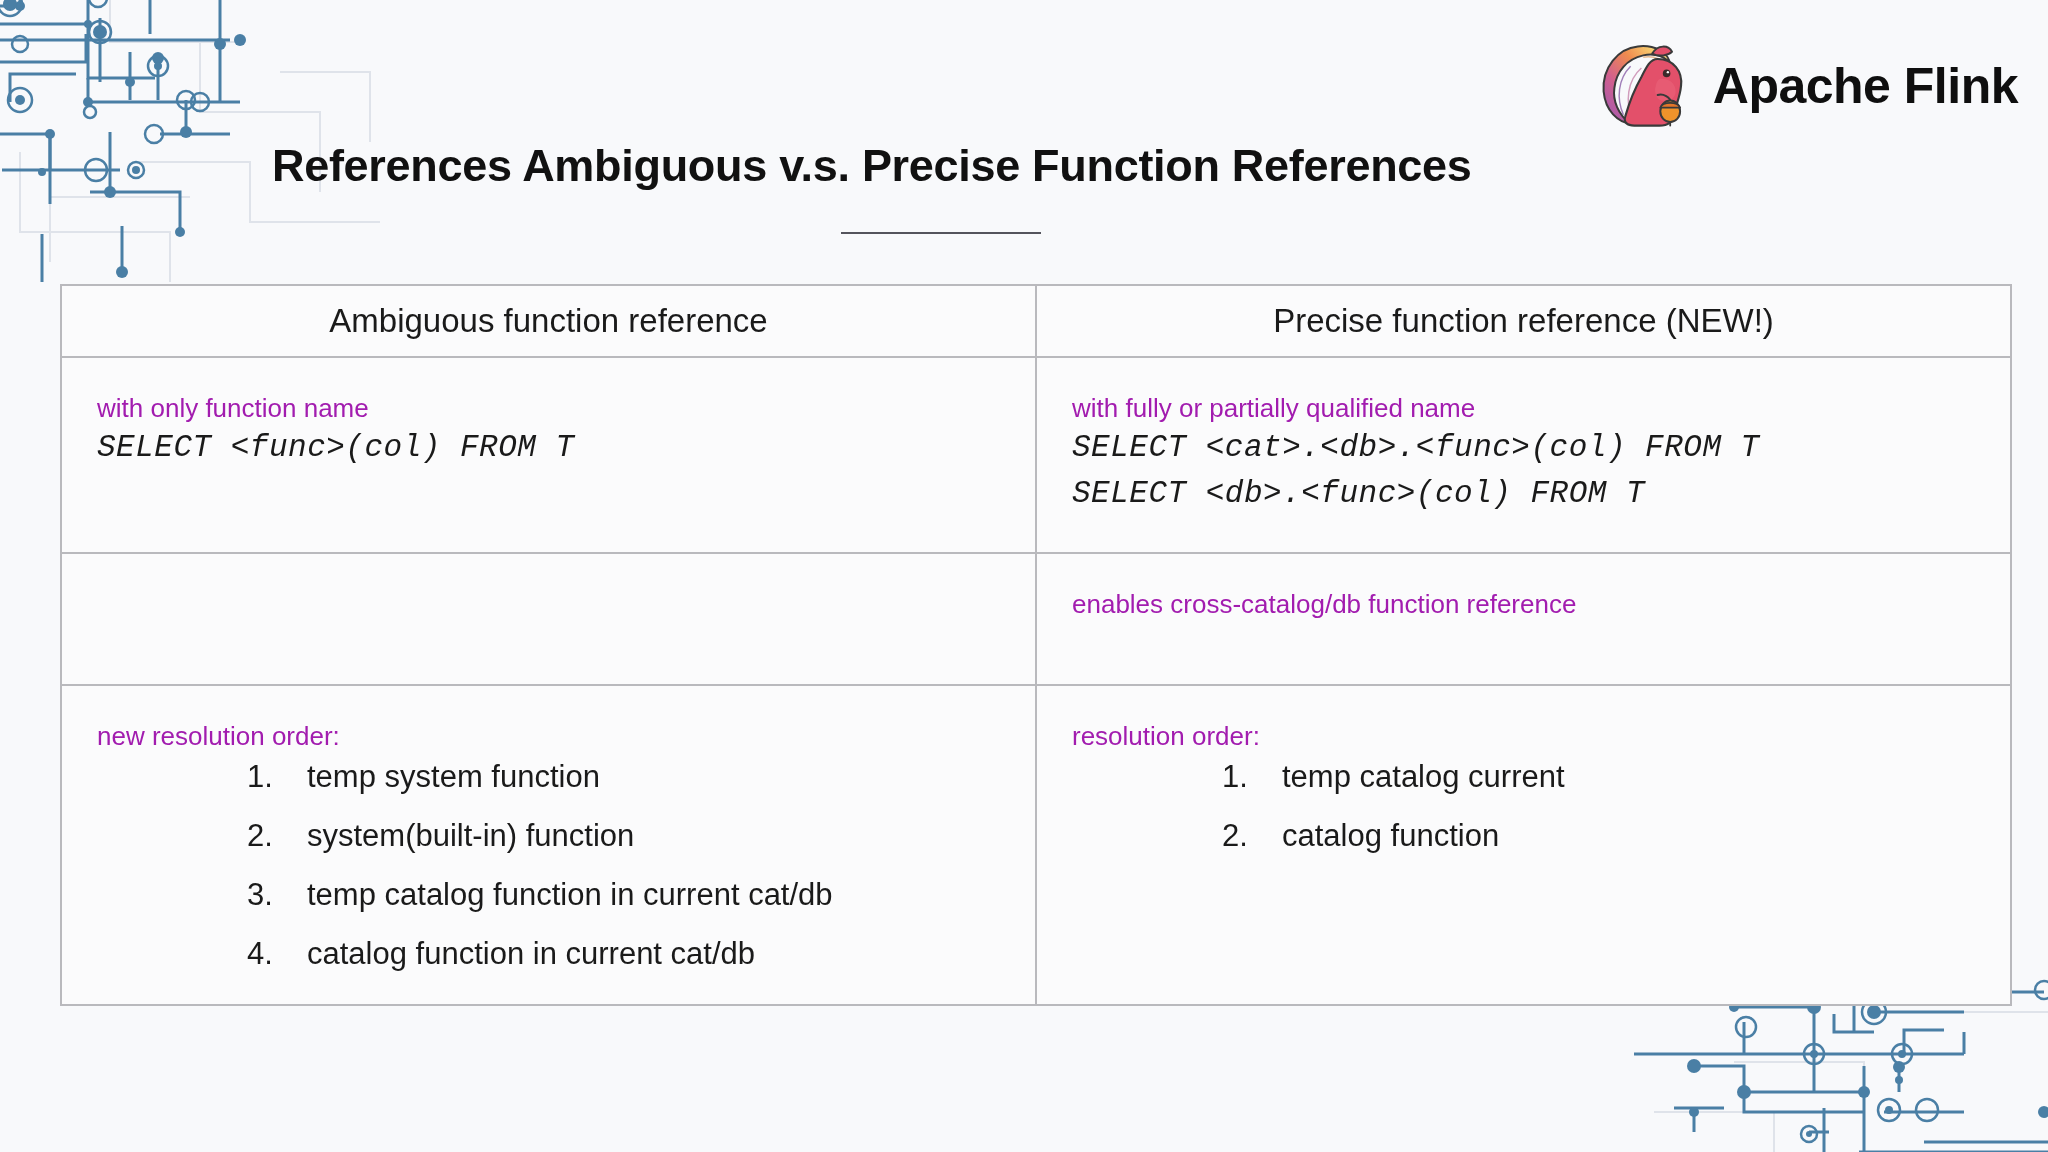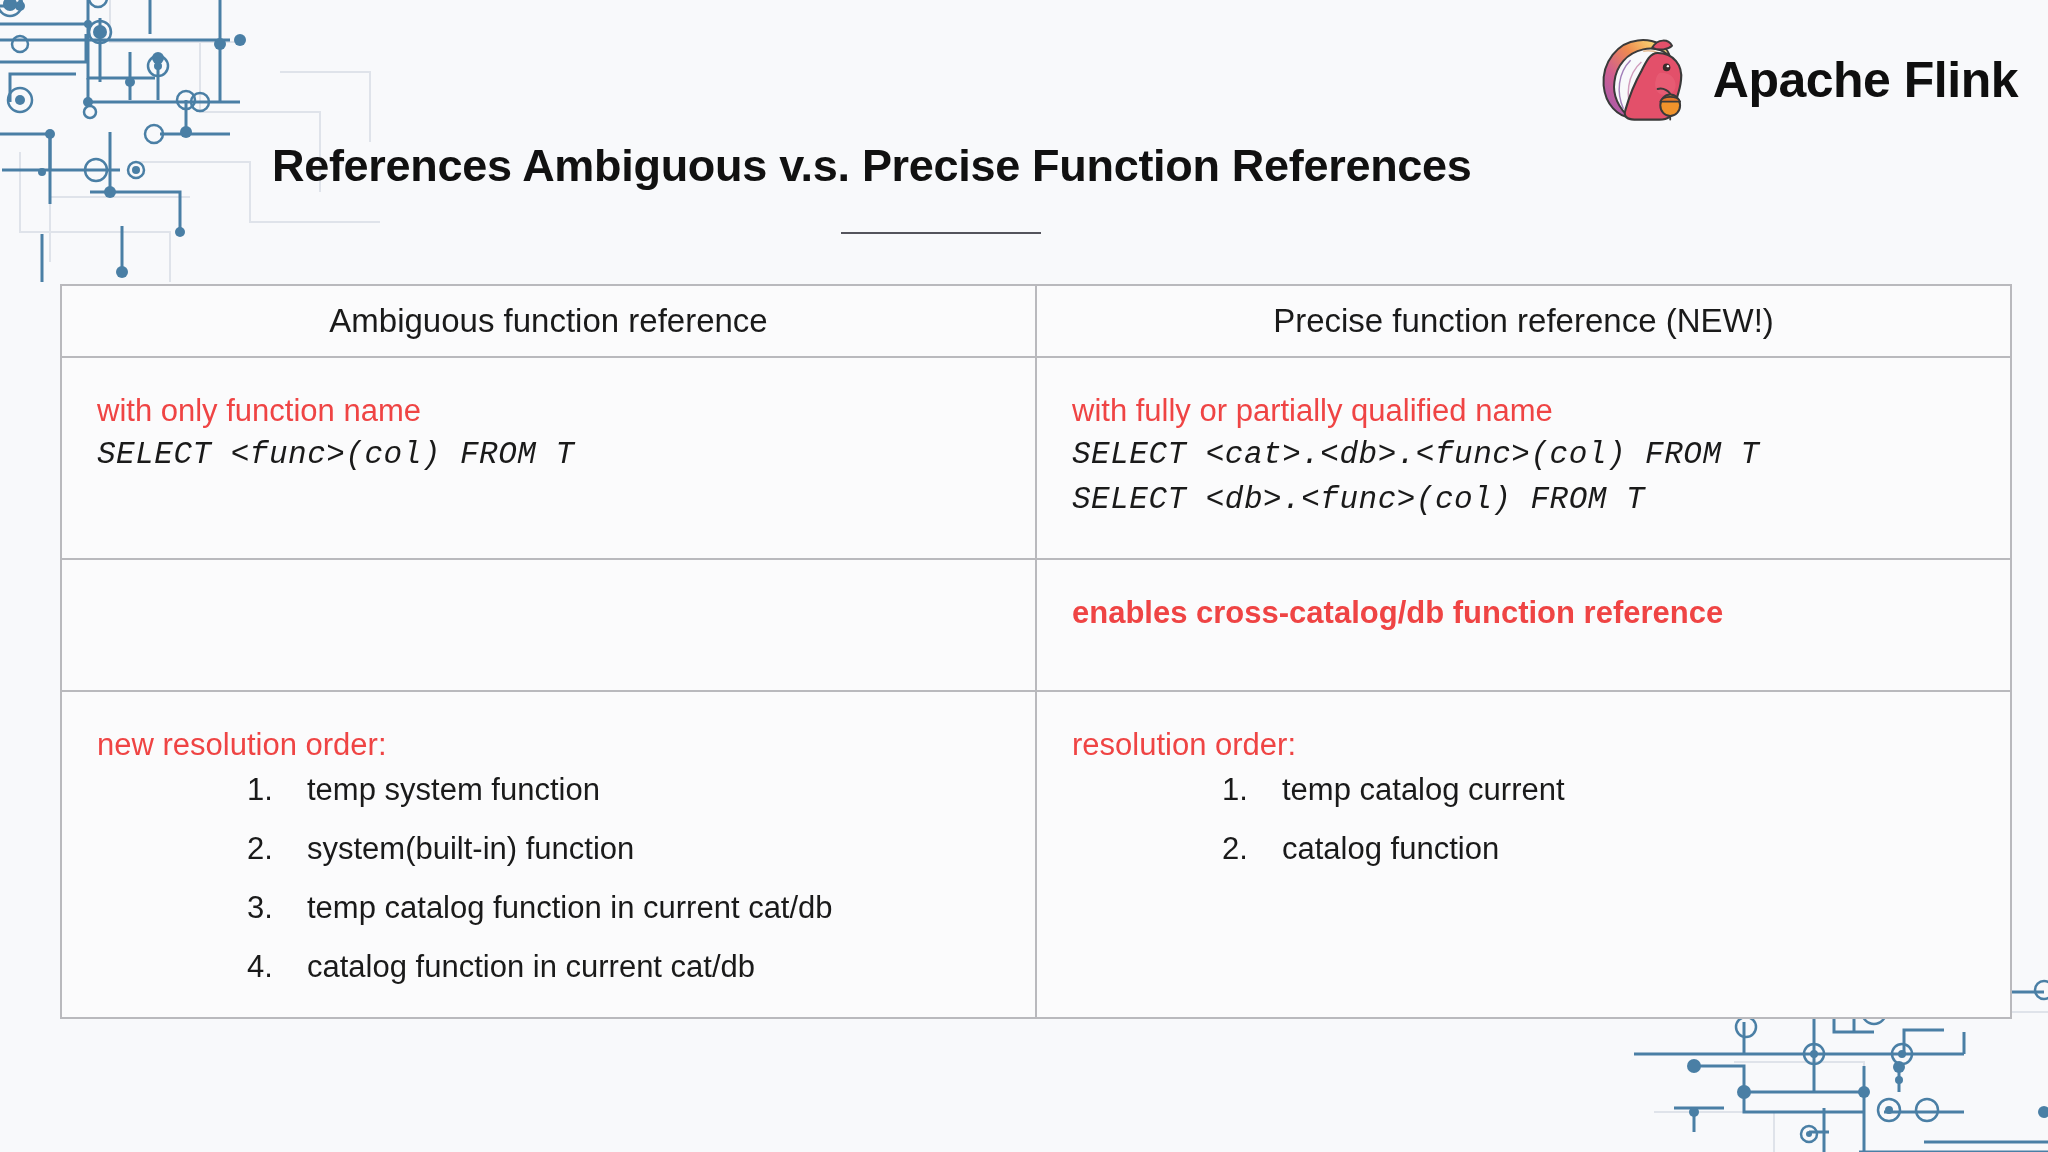--- a/index.html
+++ b/index.html
@@ -20,21 +20,21 @@
     position: absolute;
     pointer-events: none;
     opacity: 1;
   }
   .circuit-tl { left: -10px; top: -18px; }
   .circuit-br { right: -6px; bottom: -10px; }
 
   
   .brand {
     position: absolute;
-    top: 26px;
+    top: 32px;
     right: 30px;
     display: flex;
     align-items: center;
     gap: 14px;
   }
   .brand-logo { width: 108px; height: 108px; display: block; }
   .brand-name {
     font-size: 50px;
     font-weight: bold;
     color: #0f0f0f;
@@ -89,26 +89,26 @@
     padding: 22px 10px 26px 10px;
     line-height: 1.2;
     font-weight: normal;
   }
 
   .row-h2  { height: 192px; }
   .row-h3  { height: 132px; }
   .row-h4  { height: 260px; }
 
   .cell-text {
-    font-size: 31px;
-    color: #ef4444;
+    font-size: 26px;
+    color: #a21caf;
     line-height: 1.32;
     font-weight: normal;
   }
-  .cell-text.bold { font-weight: bold; }
+  .cell-text.bold { font-weight: normal; }
 
   .code-line {
     font-family: "Liberation Mono", "DejaVu Sans Mono", monospace;
     font-size: 31px;
     color: #1a1a1a;
     line-height: 1.48;
     white-space: pre;
     letter-spacing: 0.5px;
     font-style: italic;
   }

